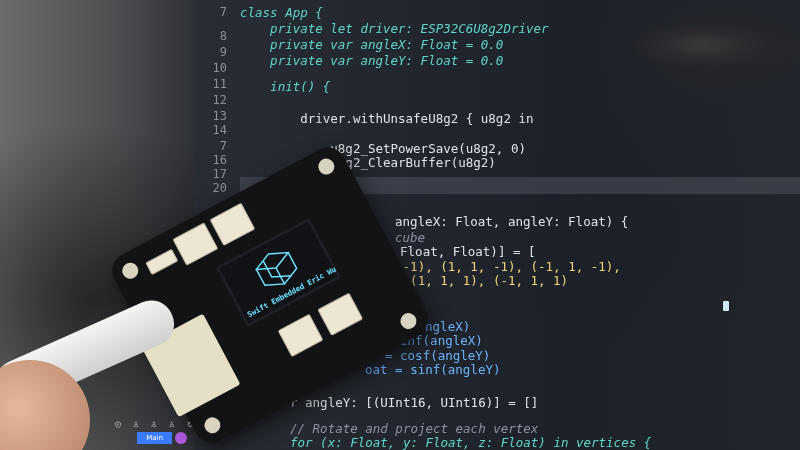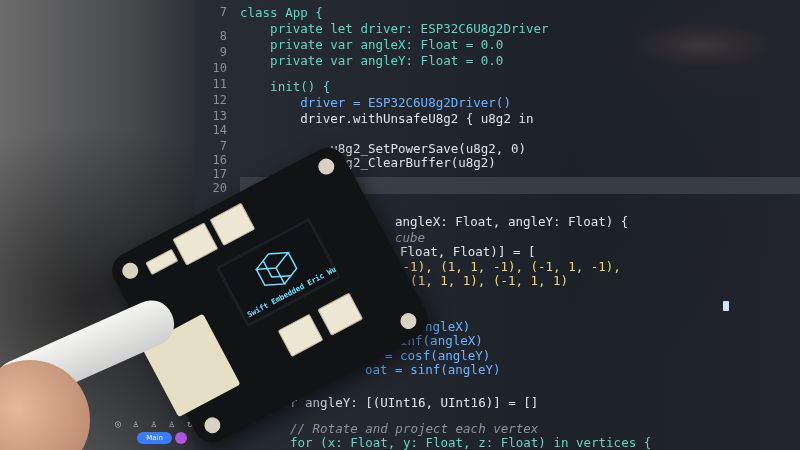--- a/index.html
+++ b/index.html
@@ -10,33 +10,33 @@
       radial-gradient(ellipse 140px 70px at 700px 50px, rgba(170,90,80,0.35), transparent 80%),
       radial-gradient(ellipse 170px 160px at 640px 230px, rgba(10,10,12,0.55), transparent 80%),
       radial-gradient(ellipse 260px 220px at 90px 300px, rgba(0,0,0,0.55), transparent 80%),
       linear-gradient(90deg,#6b6b6b 0px,#4c4d50 120px,#2b2e33 200px,#262a30 400px,#1f2329 800px);}
   .editor{position:absolute;left:195px;top:0;width:620px;height:450px;background:linear-gradient(90deg,rgba(40,44,52,0.92),rgba(28,32,40,0.9) 60%,rgba(35,38,44,0.85));}
   .gutter{position:absolute;left:0;top:0;width:50px;height:450px;}
   .ln{position:absolute;left:0;width:32px;text-align:right;color:#8a8f98;font-size:12px;line-height:12px;}
   .ln.cur{color:#e6e6e6;font-weight:bold;margin-top:48px;}
   .curline{position:absolute;left:45px;top:177px;width:580px;height:17px;background:rgba(80,86,98,0.5);}
   .code{position:absolute;font-size:12.5px;white-space:pre;line-height:13px;}
-  .kw{color:#5fd7c8;} .id{color:#dfe3ea;}
+  .kw{color:#5fd7c8;font-style:italic;} .id{color:#dfe3ea;}
   .fn{color:#6cb4ff;} .num{color:#f0d67a;} .cm{color:#8c93a0;font-style:italic;} .pb{color:#c77dff;}
   .board{position:absolute;left:130px;top:165px;width:260px;height:210px;background:#121314;border-radius:18px;transform:rotate(-28deg);transform-origin:center;box-shadow:0 8px 20px rgba(0,0,0,0.6);left:140px;top:190px;}
   .oled{position:absolute;left:95px;top:55px;width:100px;height:62px;background:#101216;border:3px solid #1c1f24;border-radius:3px;}
   .oled-text{position:absolute;left:3px;bottom:3px;color:#6fe2ff;font-size:7.5px;font-weight:bold;white-space:nowrap;}
   .cube{position:absolute;left:28px;top:6px;}
   .connector{position:absolute;background:#ece6d2;border:1px solid #bbb3a0;border-radius:2px;}
   .module{position:absolute;left:-8px;top:90px;width:70px;height:80px;background:#e5dfc6;border-radius:3px;}
   .standoff{position:absolute;width:16px;height:16px;border-radius:50%;background:#d8d2c0;}
   .cable{position:absolute;left:-10px;top:330px;width:190px;height:46px;background:linear-gradient(180deg,#f4f4f2,#cfcfcf);border-radius:22px;transform:rotate(-24deg);}
   .finger{position:absolute;left:-30px;top:360px;width:120px;height:120px;background:radial-gradient(circle at 40% 40%,#e7b89a,#b07e66);border-radius:50%;}
   .taskbar{position:absolute;left:115px;top:418px;}
-  .pill{position:absolute;left:22px;top:14px;width:35px;height:12px;border-radius:6px;background:#3a7bff;color:#fff;font-size:7px;line-height:12px;text-align:center;font-family:"DejaVu Sans",sans-serif;}
+  .pill{position:absolute;left:22px;top:14px;width:35px;height:12px;border-radius:0;background:#3a7bff;color:#fff;font-size:7px;line-height:12px;text-align:center;font-family:"DejaVu Sans",sans-serif;}
   .dot{position:absolute;left:60px;top:14px;width:12px;height:12px;border-radius:50%;background:#b15be0;}
   .tbicon{position:absolute;top:0;color:#b9bcc2;font-size:10px;}
   .cursor-mark{position:absolute;left:723px;top:301px;width:6px;height:10px;background:#cfe6f6;border-radius:1px;}
 </style>
 </head>
 <body>
 
 <div class="scene">
   <div class="editor">
     <div class="curline"></div>
@@ -54,21 +54,20 @@
       <div class="ln" style="top:168px">17</div>
       <div class="ln" style="top:182px">20</div>
       <div class="ln cur" style="top:182px">19</div>
     </div>
 
     <div class="code kw" style="left:45px;top:6px">class App {</div>
     <div class="code kw" style="left:45px;top:22px">    private let driver: ESP32C6U8g2Driver</div>
     <div class="code kw" style="left:45px;top:38px">    private var angleX: Float = 0.0</div>
     <div class="code kw" style="left:45px;top:54px">    private var angleY: Float = 0.0</div>
     <div class="code kw" style="left:45px;top:80px">    init() {</div>
-    <div class="code fn" style="left:45px;top:96px">        driver = ESP32C6U8g2Driver()</div>
     <div class="code id" style="left:45px;top:112px">        driver.withUnsafeU8g2 { u8g2 in</div>
     <div class="code id" style="left:45px;top:142px">            u8g2_SetPowerSave(u8g2, 0)</div>
     <div class="code id" style="left:45px;top:156px">            u8g2_ClearBuffer(u8g2)</div>
     <div class="code fn" style="left:45px;top:168px">        }</div>
     <div class="code pb" style="left:45px;top:182px">    }</div>
 
     <div class="code id" style="left:200px;top:215px">angleX: Float, angleY: Float) {</div>
     <div class="code cm" style="left:200px;top:231px">cube</div>
     <div class="code id" style="left:190px;top:245px">, Float, Float)] = [</div>
     <div class="code num" style="left:185px;top:260px">1, -1), (1, 1, -1), (-1, 1, -1),</div>

